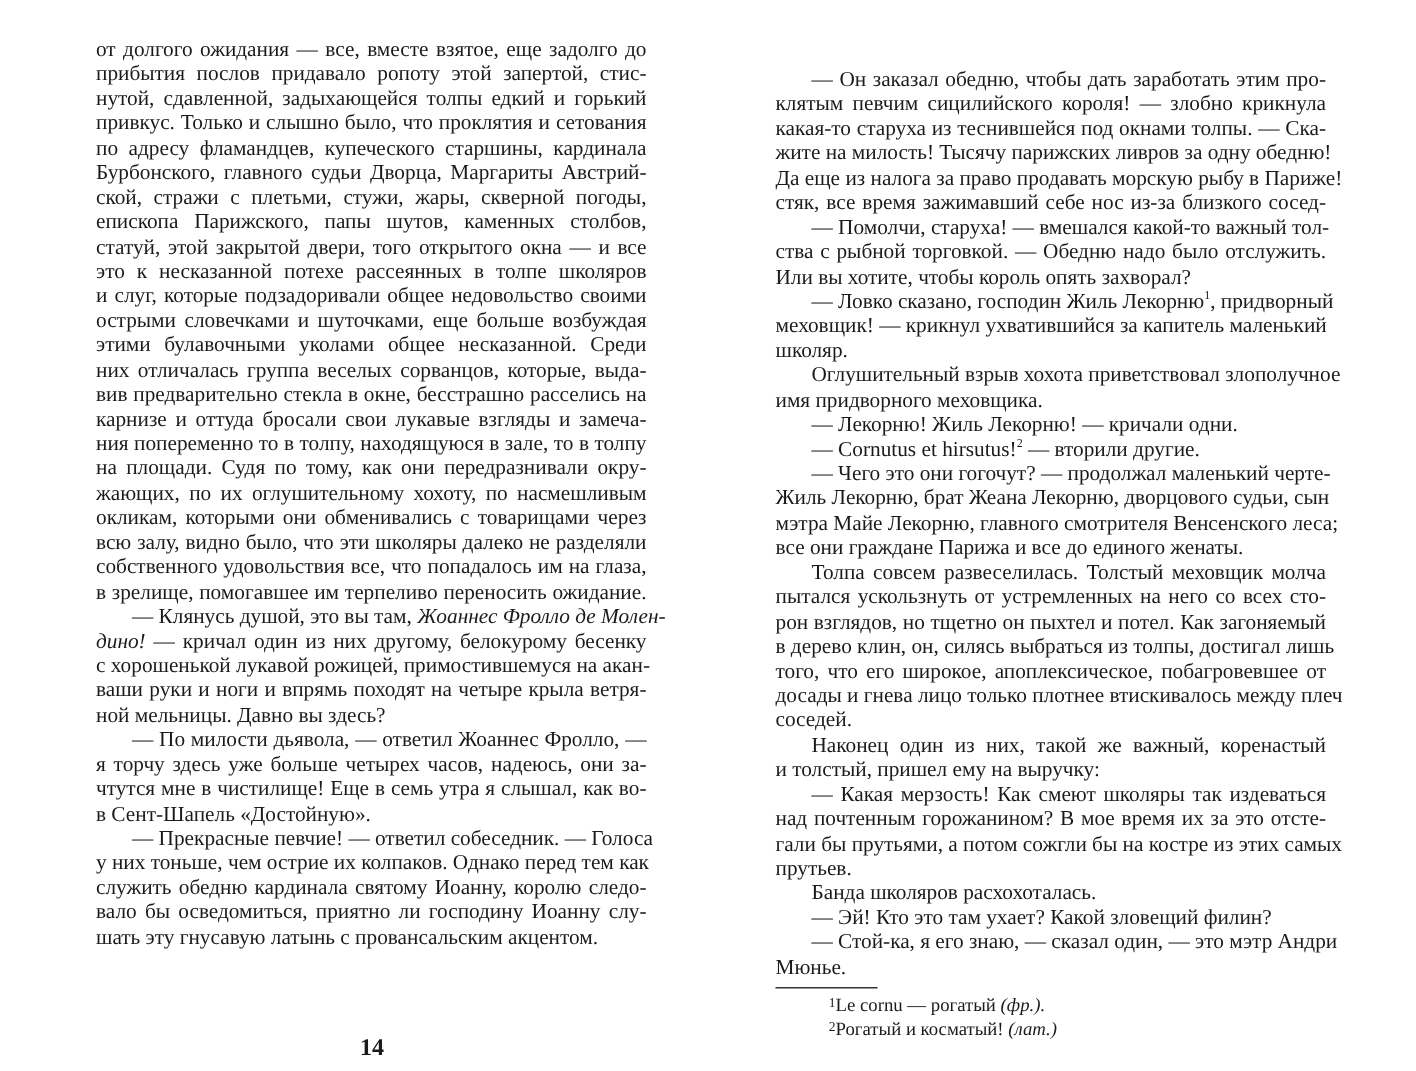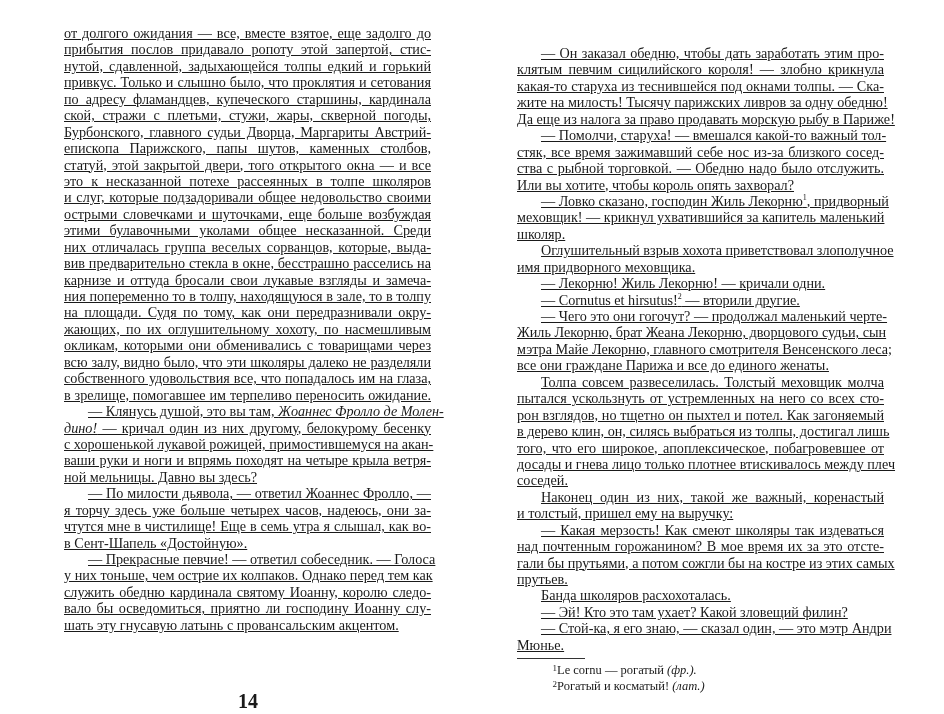--- a/index.html
+++ b/index.html
@@ -1,42 +1,42 @@
 <!DOCTYPE html>
 <html><head>
 <meta charset="utf-8">
 <style>
   html, body { margin:0; padding:0; background:#ffffff; }
   body { width:944px; height:714px; position:relative; overflow:hidden;
          font-family:"Liberation Serif","DejaVu Serif",serif; color:#1a1a1a; }
-  .col { position:absolute; width:367px; font-size:14.2px; line-height:16.45px;text-decoration:underline; }
+  .col { position:absolute; width:367px; font-size:14.2px; line-height:16.45px; }
   #left { left:64px; top:25px; }
   #right { left:517px; top:45px; }
   .ln { display:block; white-space:nowrap; text-align:justify; text-align-last:justify; height:16.45px; overflow:visible; }
   .ln.last { text-align-last:left; }
   .ind { text-indent:24px; }
   i, .it { font-style:italic; }
   sup { font-size:8px; vertical-align:6px; line-height:0; }
   .pagenum { position:absolute; left:0; width:496px; top:690px; text-align:center;
-             font-weight:bold; font-size:20px; }
+             font-weight:bold; font-size:16px; }
   .fn-rule { position:absolute; left:517px; top:658px; width:68px; height:0; border-top:1px solid #333; }
   .fn { position:absolute; left:537px; font-size:12.5px; white-space:nowrap;text-align:right; }
   .fn .num { display:inline-block; width:20px; font-size:9px; vertical-align:3px; }
 </style>
 </head>
 <body>
 
 <div id="left" class="col">
     <span class="ln">от долгого ожидания — все, вместе взятое, еще задолго до</span>
     <span class="ln">прибытия послов придавало ропоту этой запертой, стис-</span>
     <span class="ln">нутой, сдавленной, задыхающейся толпы едкий и горький</span>
     <span class="ln">привкус. Только и слышно было, что проклятия и сетования</span>
     <span class="ln">по адресу фламандцев, купеческого старшины, кардинала</span>
+    <span class="ln">Бурбонского, главного судьи Дворца, Маргариты Австрий-</span>
     <span class="ln">ской, стражи с плетьми, стужи, жары, скверной погоды,</span>
-    <span class="ln">Бурбонского, главного судьи Дворца, Маргариты Австрий-</span>
     <span class="ln">епископа Парижского, папы шутов, каменных столбов,</span>
     <span class="ln">статуй, этой закрытой двери, того открытого окна — и все</span>
     <span class="ln">это к несказанной потехе рассеянных в толпе школяров</span>
     <span class="ln">и слуг, которые подзадоривали общее недовольство своими</span>
     <span class="ln">острыми словечками и шуточками, еще больше возбуждая</span>
     <span class="ln">этими булавочными уколами общее несказанной. Среди</span>
     <span class="ln">них отличалась группа веселых сорванцов, которые, выда-</span>
     <span class="ln">вив предварительно стекла в окне, бесстрашно расселись на</span>
     <span class="ln">карнизе и оттуда бросали свои лукавые взгляды и замеча-</span>
     <span class="ln">ния попеременно то в толпу, находящуюся в зале, то в толпу</span>
@@ -60,22 +60,22 @@
     <span class="ln">служить обедню кардинала святому Иоанну, королю следо-</span>
     <span class="ln">вало бы осведомиться, приятно ли господину Иоанну слу-</span>
     <span class="ln last">шать эту гнусавую латынь с провансальским акцентом.</span>
   </div>
 <div id="right" class="col">
     <span class="ln ind">— Он заказал обедню, чтобы дать заработать этим про-</span>
     <span class="ln">клятым певчим сицилийского короля! — злобно крикнула</span>
     <span class="ln">какая-то старуха из теснившейся под окнами толпы. — Ска-</span>
     <span class="ln">жите на милость! Тысячу парижских ливров за одну обедню!</span>
     <span class="ln">Да еще из налога за право продавать морскую рыбу в Париже!</span>
+    <span class="ln">стяк, все время зажимавший себе нос из-за близкого сосед-</span>
     <span class="ln ind">— Помолчи, старуха! — вмешался какой-то важный тол-</span>
-    <span class="ln">стяк, все время зажимавший себе нос из-за близкого сосед-</span>
     <span class="ln">ства с рыбной торговкой. — Обедню надо было отслужить.</span>
     <span class="ln last">Или вы хотите, чтобы король опять захворал?</span>
     <span class="ln ind">— Ловко сказано, господин Жиль Лекорню<sup>1</sup>, придворный</span>
     <span class="ln">меховщик! — крикнул ухватившийся за капитель маленький</span>
     <span class="ln last">школяр.</span>
     <span class="ln ind">Оглушительный взрыв хохота приветствовал злополучное</span>
     <span class="ln last">имя придворного меховщика.</span>
     <span class="ln ind last">— Лекорню! Жиль Лекорню! — кричали одни.</span>
     <span class="ln ind last">— Cornutus et hirsutus!<sup>2</sup> — вторили другие.</span>
     <span class="ln ind">— Чего это они гогочут? — продолжал маленький черте-</span>

